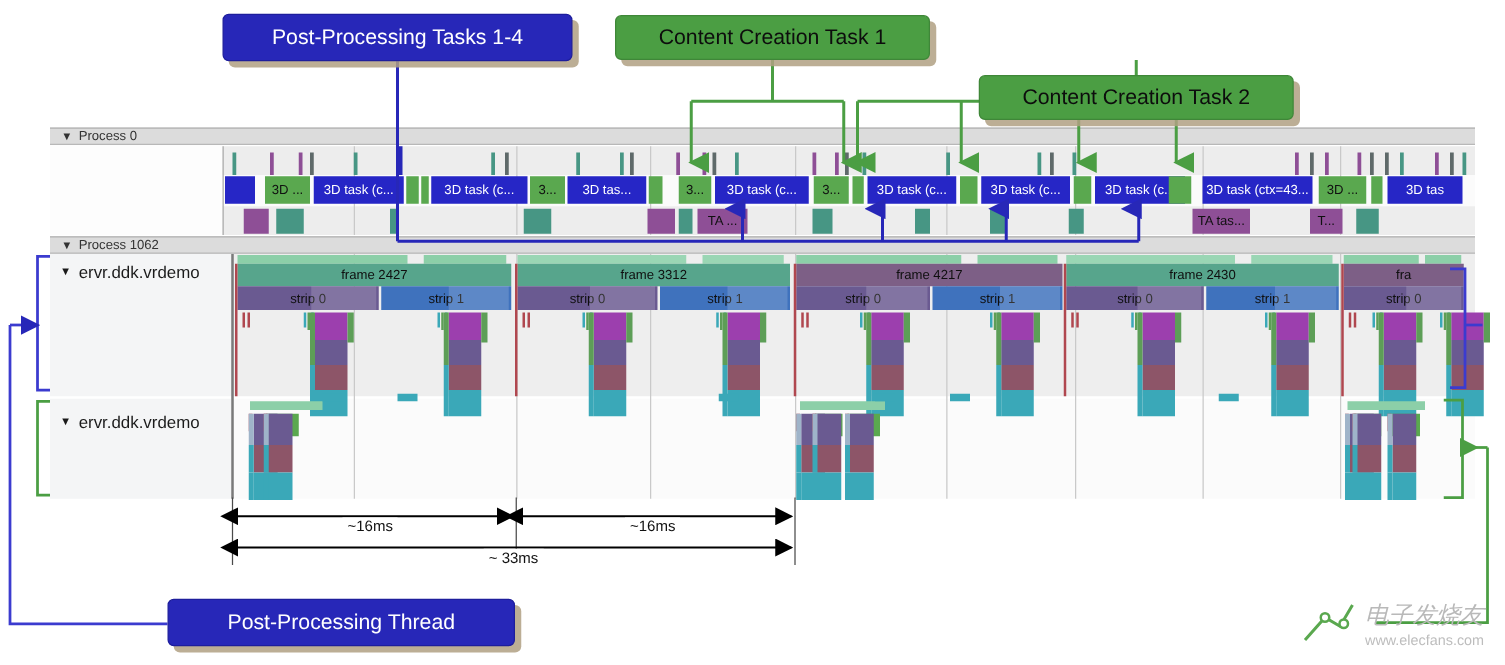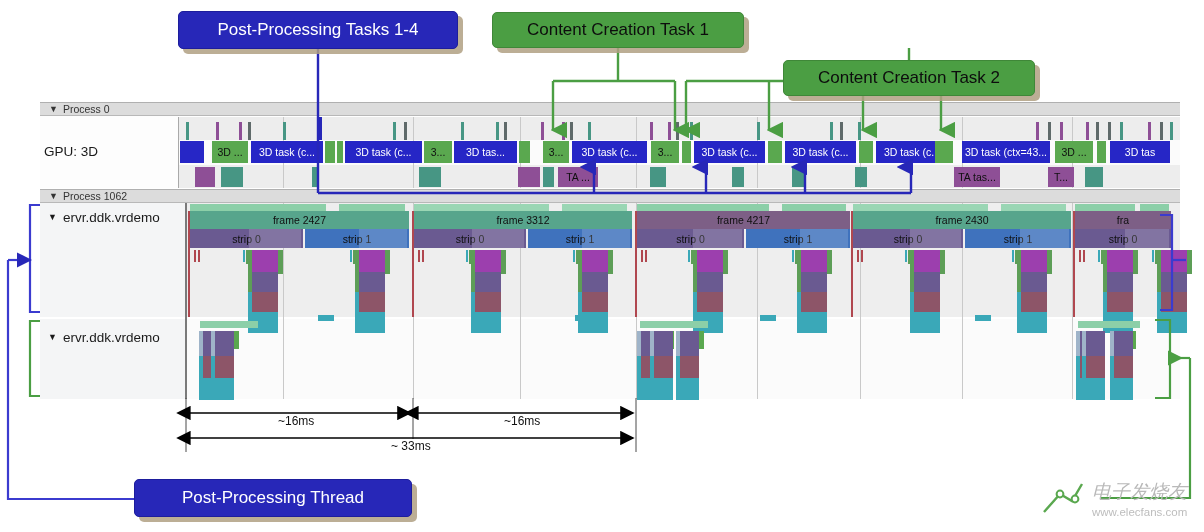--- a/index.html
+++ b/index.html
@@ -113,23 +113,20 @@
 
   <div class="procbar" style="left:40px; top:102px; width:1140px; height:14px;">
     <span class="tri">▼</span>
     <span>Process 0</span>
   </div>
 
   <div class="namepanel" style="left:40px; top:116px; width:138px; height:72px; background:#fdfdfd;"></div>
 
   <div class="trackbg" style="left:178px; top:117px; width:1002px; height:23px;"></div>
 
-  <div class="rowlabel" style="left:44px; top:140px; width:130px; height:23px;">
-    <span>GPU: 3D</span>
-  </div>
   <div class="trackwhite" style="left:178px; top:140px; width:1002px; height:25px;"></div>
 
   <div class="trackbg" style="left:178px; top:165px; width:1002px; height:23px;"></div>
 
   <div class="panelsplit" style="left:178px; top:117px; height:71px;"></div>
 
   <div id="p0-grid">
       <div class="gridline" style="left:283px; top:117px; height:71px;"></div>
       <div class="gridline" style="left:413px; top:117px; height:71px;"></div>
       <div class="gridline" style="left:520px; top:117px; height:71px;"></div>

